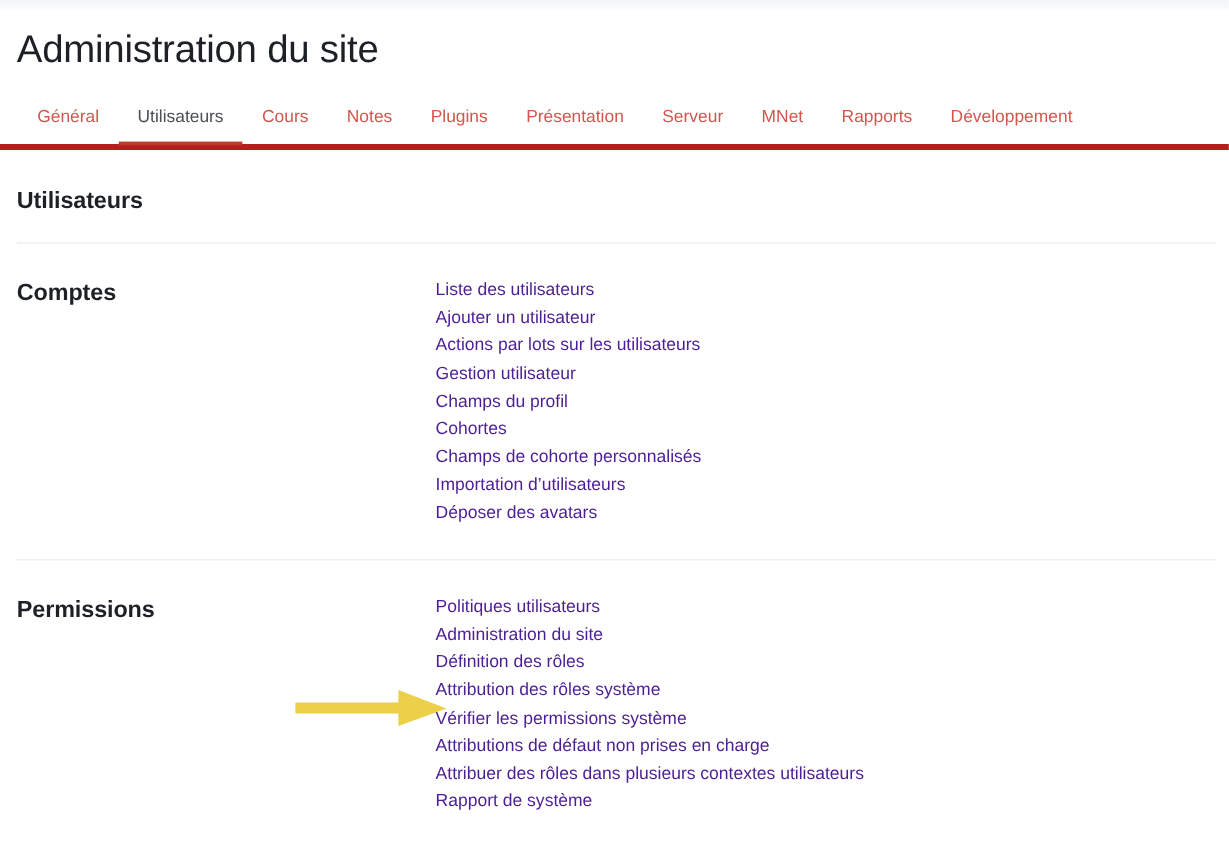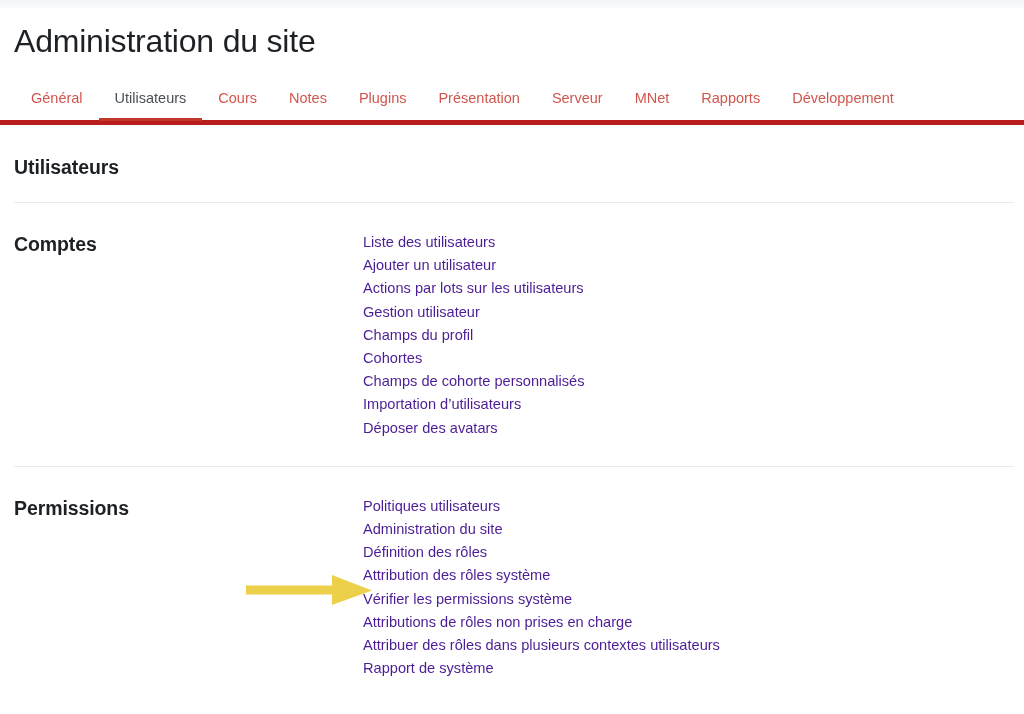--- a/index.html
+++ b/index.html
@@ -176,21 +176,21 @@
       </div>
       <div class="divider"></div>
       <div class="section section-body">
         <h2 class="section-title">Permissions</h2>
         <div class="link-col">
           <a class="admin-link" href="#">Politiques utilisateurs</a>
           <a class="admin-link" href="#">Administration du site</a>
           <a class="admin-link" href="#">Définition des rôles</a>
           <a class="admin-link" href="#">Attribution des rôles système</a>
           <a class="admin-link" href="#">Vérifier les permissions système</a>
-          <a class="admin-link" href="#">Attributions de rôles non prises en charge</a>
+          <a class="admin-link" href="#">Attributions de défaut non prises en charge</a>
           <a class="admin-link" href="#">Attribuer des rôles dans plusieurs contextes utilisateurs</a>
           <a class="admin-link" href="#">Rapport de système</a>
         </div>
       </div>
     </div>
 
 </div>
 
 <svg class="annotation-arrow" viewBox="0 0 130 34" width="130" height="34" aria-hidden="true">
   <g id="arrow-group" fill="#edd04a">

